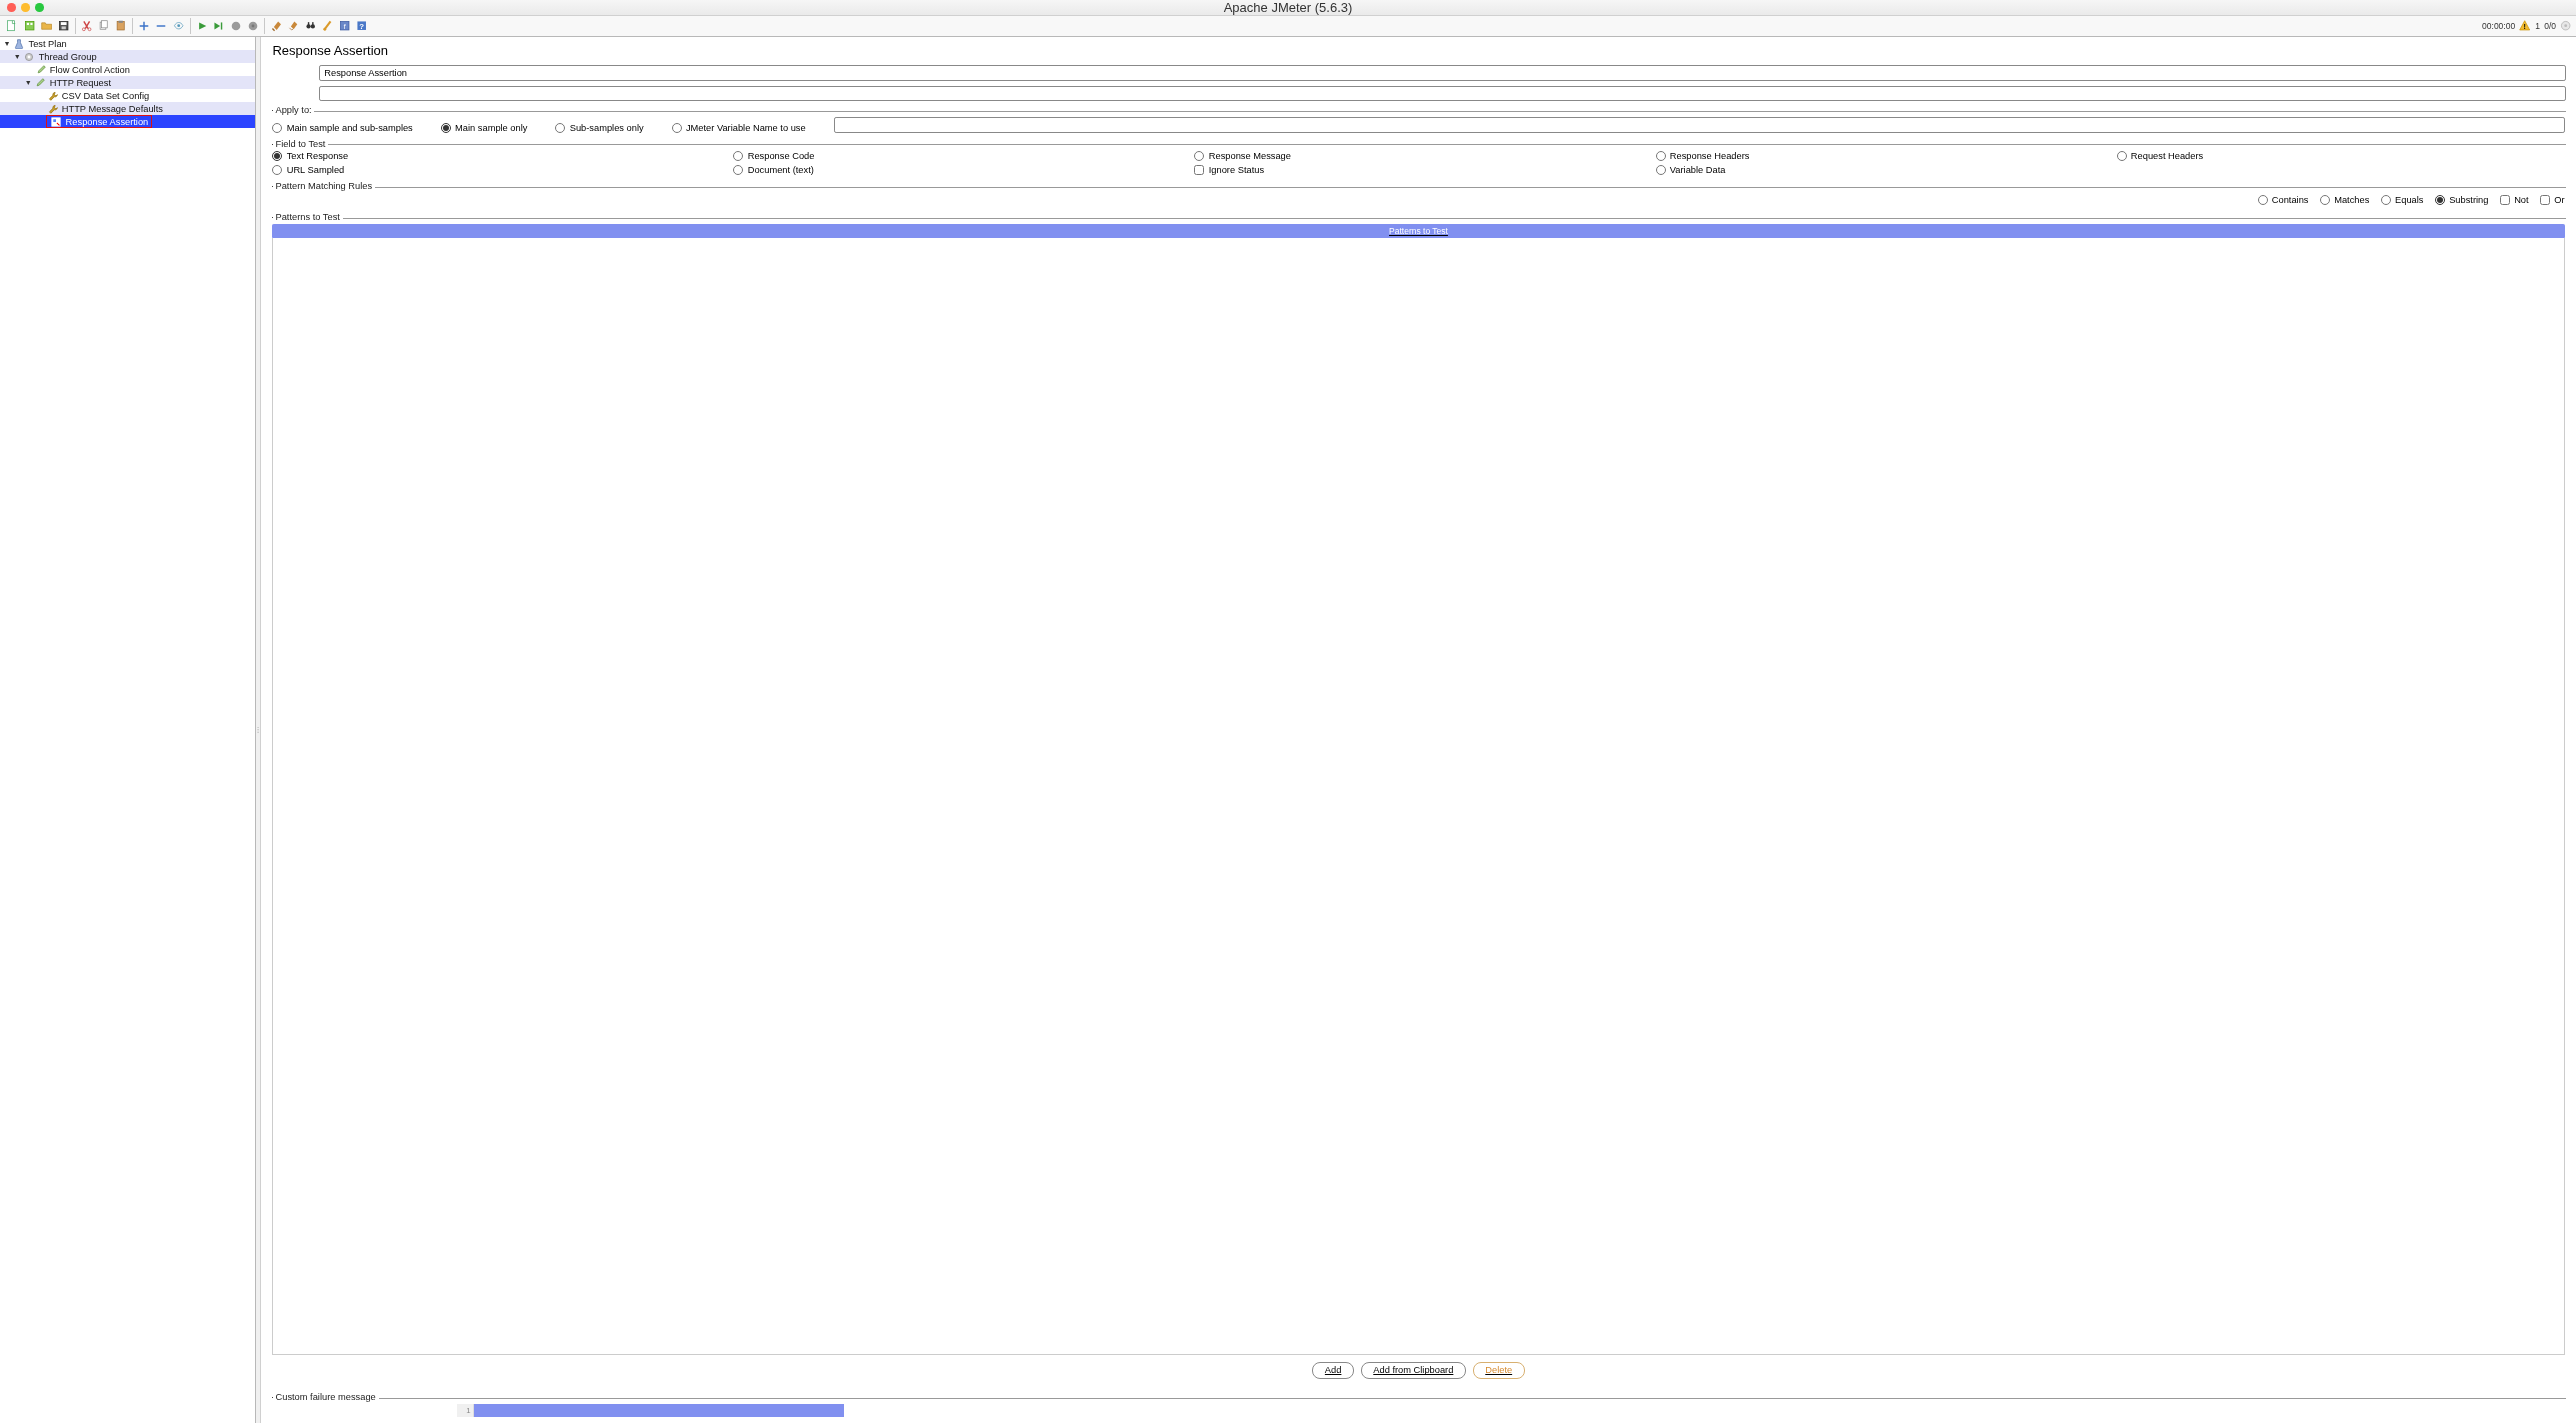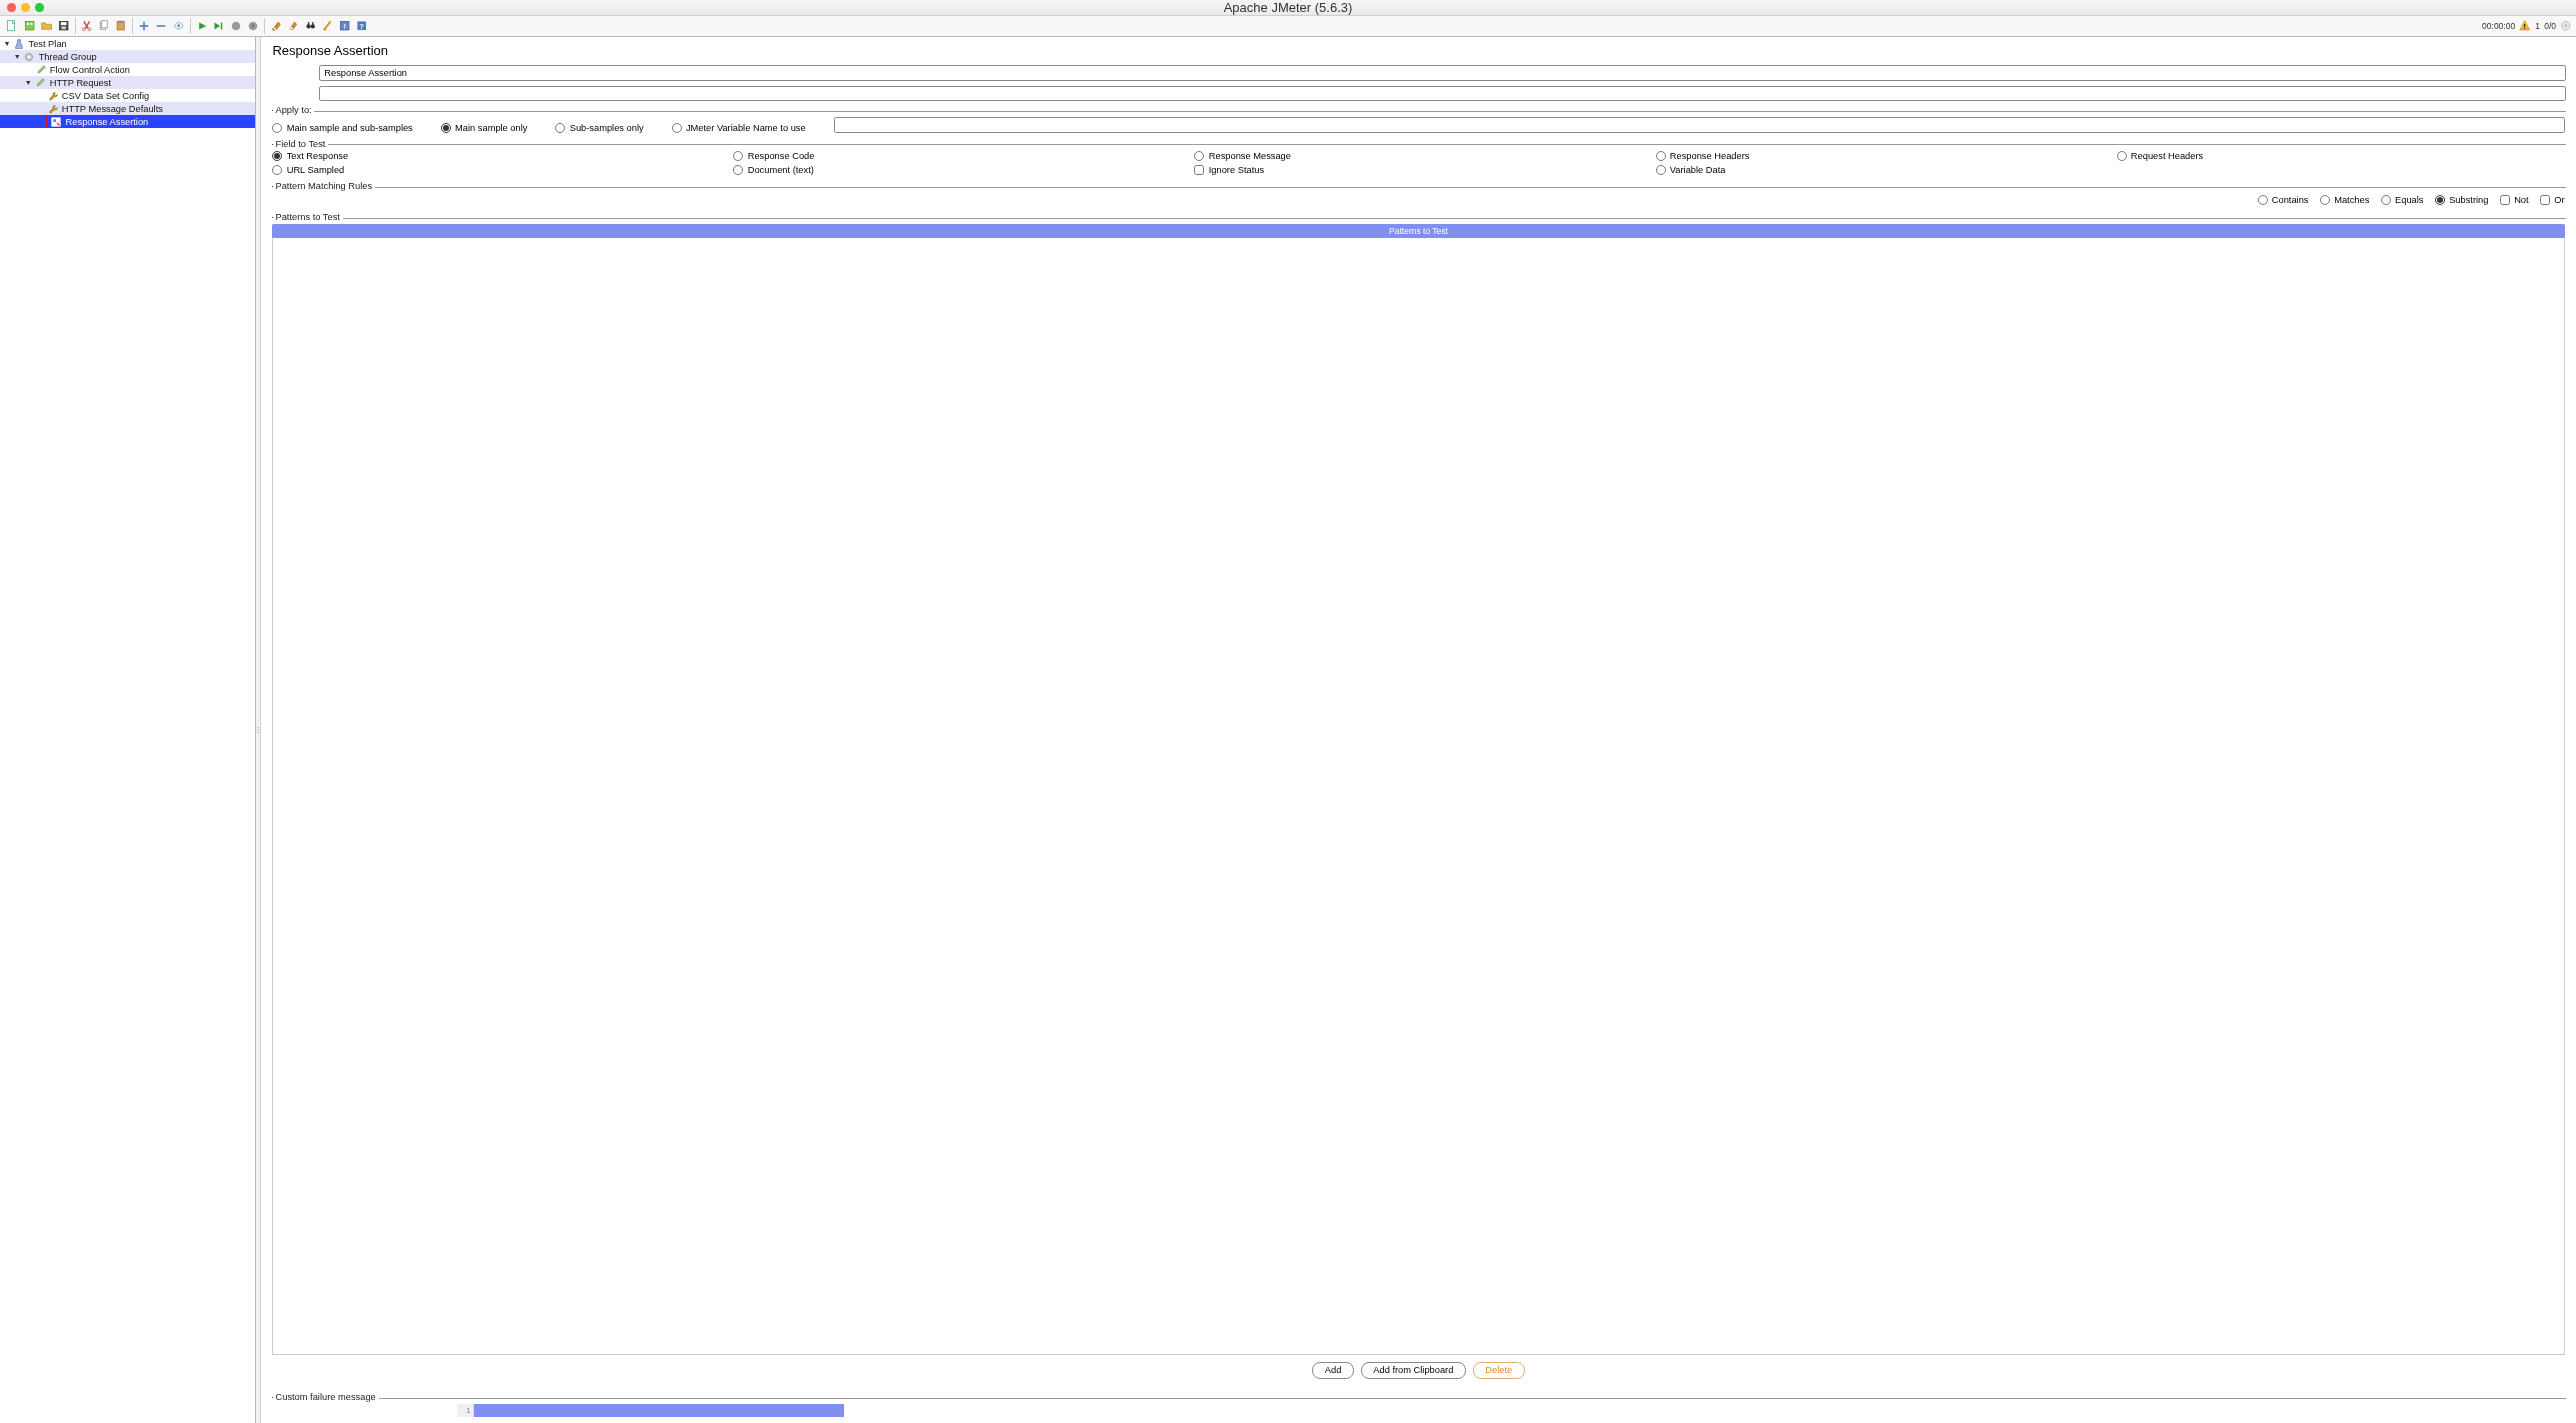--- a/index.html
+++ b/index.html
@@ -527,21 +527,21 @@
             <input type="checkbox" style="">
             <span>Not</span>
           </label>
           <label class="radio-item">
             <input type="checkbox" style="">
             <span>Or</span>
           </label>
         </div>
       </div>
 
-      <div class="fieldset ptt-block" style="flex:1;">
+      <div class="fieldset ptt-block" style="flex:1;text-decoration:underline;">
         <div class="fieldset-legend">Patterns to Test</div>
         <div class="ptt-header">Patterns to Test</div>
         <div class="ptt-body"></div>
         <div class="ptt-buttons">
           <button class="btn">Add</button>
           <button class="btn">Add from Clipboard</button>
           <button class="btn warn">Delete</button>
         </div>
       </div>
 

